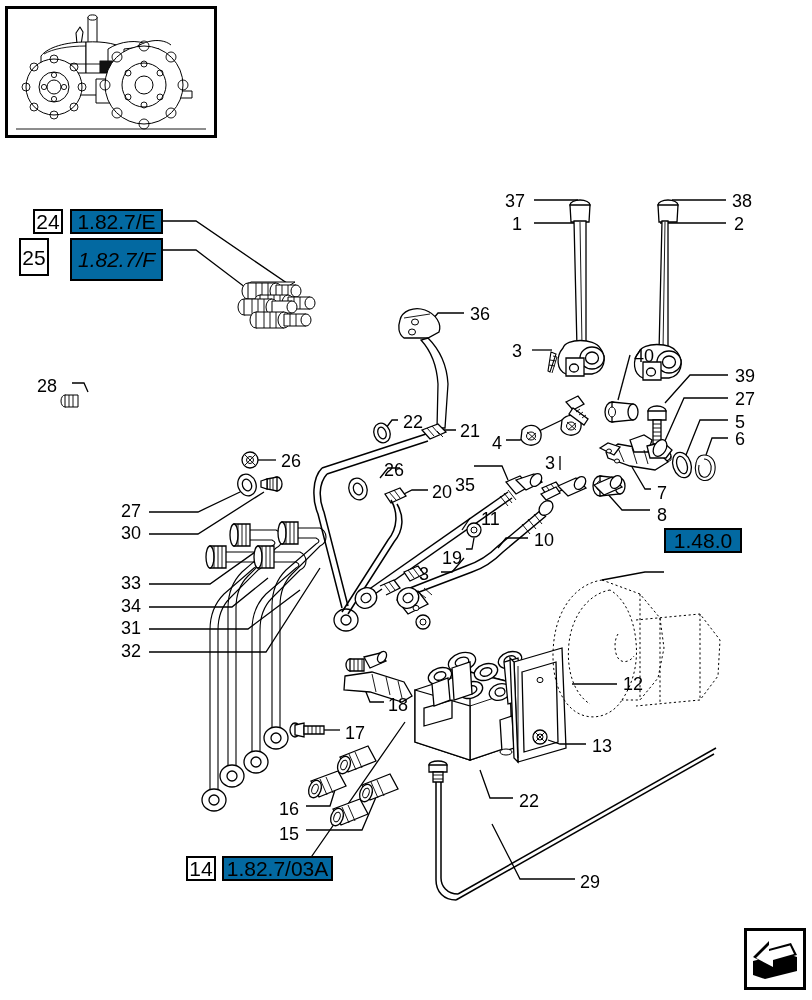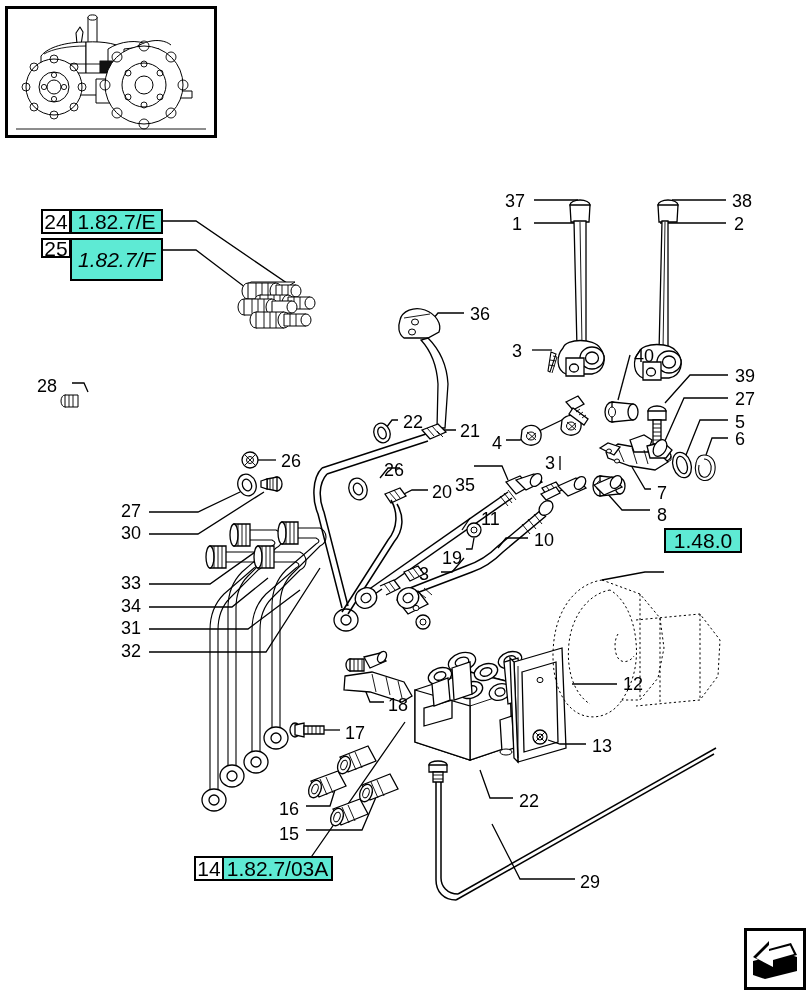--- a/index.html
+++ b/index.html
@@ -5,28 +5,28 @@
   html,body{margin:0;padding:0;background:#ffffff;}
   body{width:812px;height:1000px;position:relative;overflow:hidden;
        font-family:"Liberation Sans", sans-serif; color:#000;}
   #sheet{position:absolute;left:0;top:0;width:812px;height:1000px;}
 
   
   .num{position:absolute;font-family:"Liberation Sans",sans-serif;
        font-size:18px;line-height:22px;font-weight:400;color:#000;white-space:nowrap;}
 
   
-  .refbox{position:absolute;border:2px solid #000;background:#5eead4;
+  .refbox{position:absolute;border:2px solid #000;background:#0369a1;
           display:flex;align-items:center;justify-content:center;
           font-size:21px;line-height:21px;font-weight:400;
           font-family:"Liberation Sans",sans-serif;box-sizing:border-box;}
   .refnum{position:absolute;border:2px solid #000;background:#fff;
           display:flex;align-items:center;justify-content:center;
           font-size:21px;line-height:21px;
-          font-family:"Liberation Sans",sans-serif;box-sizing:border-box;margin-left:8px;}
+          font-family:"Liberation Sans",sans-serif;box-sizing:border-box;}
 
   
   #thumb{position:absolute;left:5px;top:6px;width:212px;height:132px;
          border:3px solid #000;background:#fff;box-sizing:border-box;}
   #thumb svg{display:block;}
 
   
   #corner{position:absolute;left:744px;top:928px;width:62px;height:62px;
           border:3px solid #000;background:#fff;box-sizing:border-box;}
 
@@ -574,21 +574,21 @@
 
   </svg>
 
   <div class="refnum" style="left:33px;top:209px;width:30px;height:25px;">
     <span>24</span>
   </div>
   <div class="refbox" style="left:70px;top:209px;width:93px;height:25px;">
     <span>1.82.7/E</span>
   </div>
 
-  <div class="refnum" style="left:33px;top:238px;width:30px;height:20px;">
+  <div class="refnum" style="left:19px;top:238px;width:30px;height:38px;">
     <span>25</span>
   </div>
   <div class="refbox" style="left:70px;top:238px;width:93px;height:43px;font-style:italic;">
     <span>1.82.7/F</span>
   </div>
 
   <div class="refnum" style="left:186px;top:856px;width:30px;height:25px;">
     <span>14</span>
   </div>
   <div class="refbox" style="left:222px;top:856px;width:111px;height:25px;">

